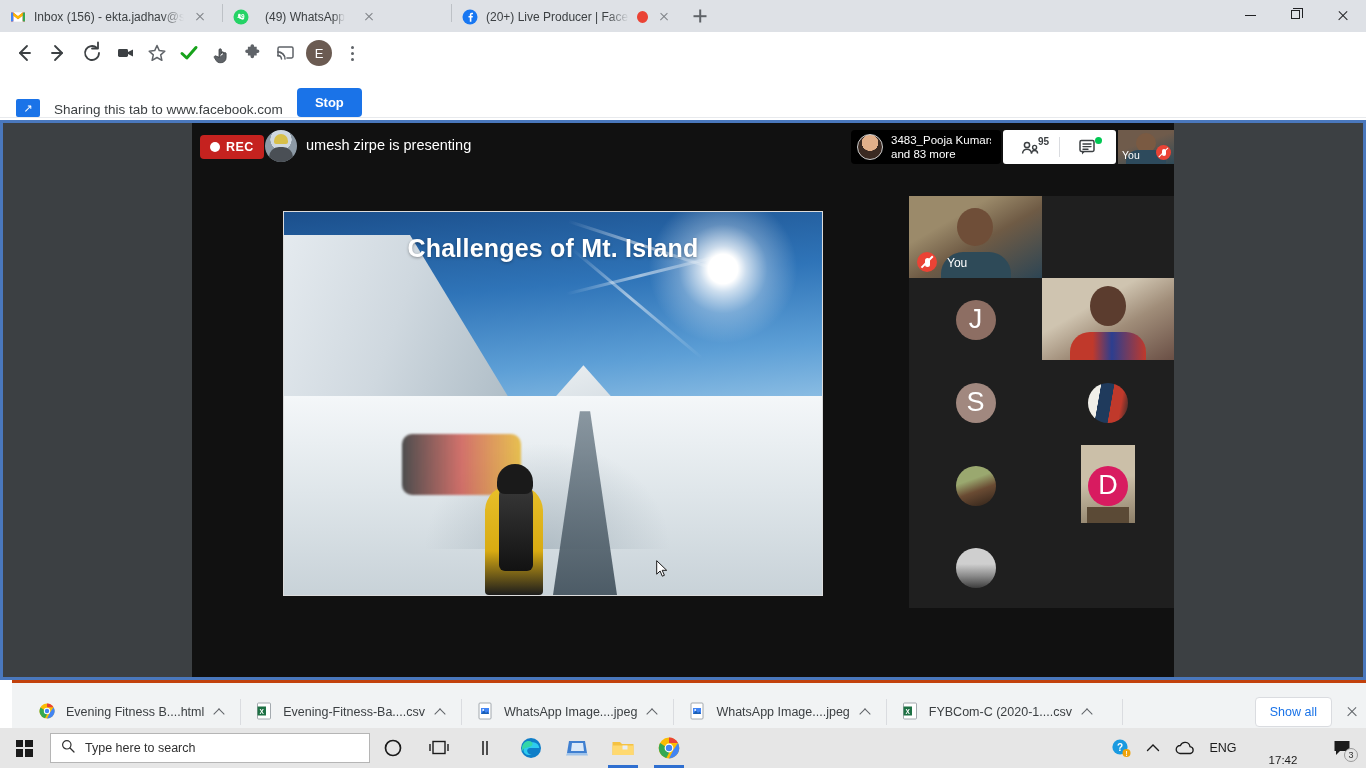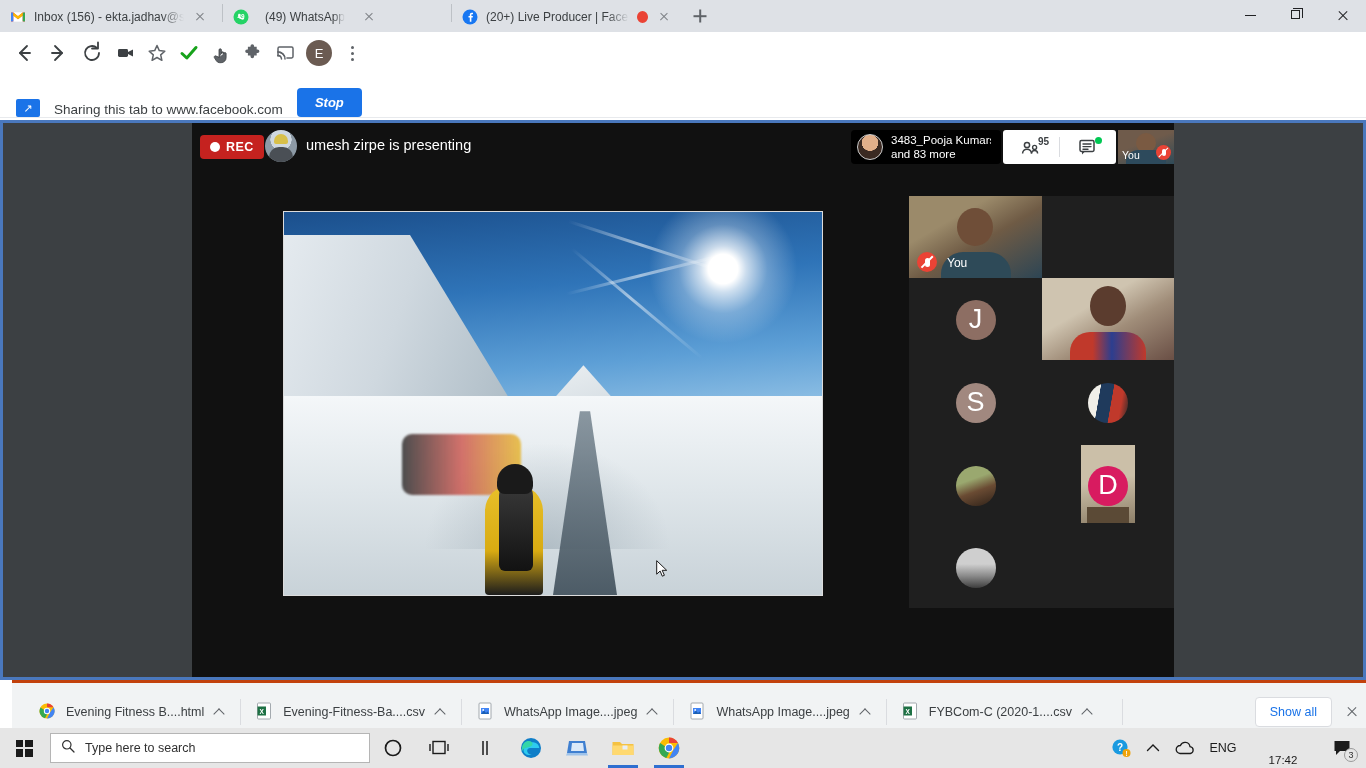--- a/index.html
+++ b/index.html
@@ -90,21 +90,21 @@
     padding: 0 16px; gap: 14px; border-bottom:1px solid #e8eaed;
   }
   .sharebar .sc-icon {
     width:24px; height:18px; border-radius:2px; background:#1a73e8; position:relative;
     display:flex; align-items:center; justify-content:center;
   }
   .sharebar .sc-icon::after{ content:'↗'; color:#fff; font-size:11px; line-height:1; }
   .share-text { font-size:13.5px; color:#3c4043; }
   .stop-btn {
     background:#1a73e8; color:#fff; font-size:13px; font-weight:bold;
-    border:none; border-radius:4px; padding: 7px 18px; cursor:pointer;font-style:italic;
+    border:none; border-radius:4px; padding: 7px 18px; cursor:pointer;
   }
 
   
   .viewport {
     position:absolute; left:0; top:120px; width:1366px; height:560px;
     background:#3c4043; border: 3px solid #4a78bd;
   }
   .meet-root {
     position:absolute; left:0; top:0; right:0; bottom:0;
     background:#3c4043;
@@ -510,20 +510,21 @@
           <div class="peak-mid"></div>
           <div class="snowfield"></div>
           <div class="ridge-shadow"></div>
           <div class="crevasse"></div>
           <div class="climber-row"></div>
           <div class="climber">
             <span class="jacket"></span>
             <span class="pack"></span>
             <span class="hood"></span>
           </div>
+          <div class="slide-title">Challenges of Mt. Island</div>
         </div>
 
         <div class="grid">
 
           <div class="g-cell vid" style="left:0; top:0; width:133px; height:82px; background:linear-gradient(150deg,#9b8a6a 0 30%, #6f5b45 55%, #2d4554 100%);">
             <span style="position:absolute;left:48px;top:12px;width:36px;height:38px;border-radius:50%;background:#6f4e38;"></span>
             <span style="position:absolute;left:32px;bottom:0;width:70px;height:26px;border-radius:22px 22px 0 0;background:#2e4a58;"></span>
             <span class="tile-mute"></span>
             <span class="you-label">You</span>
           </div>

